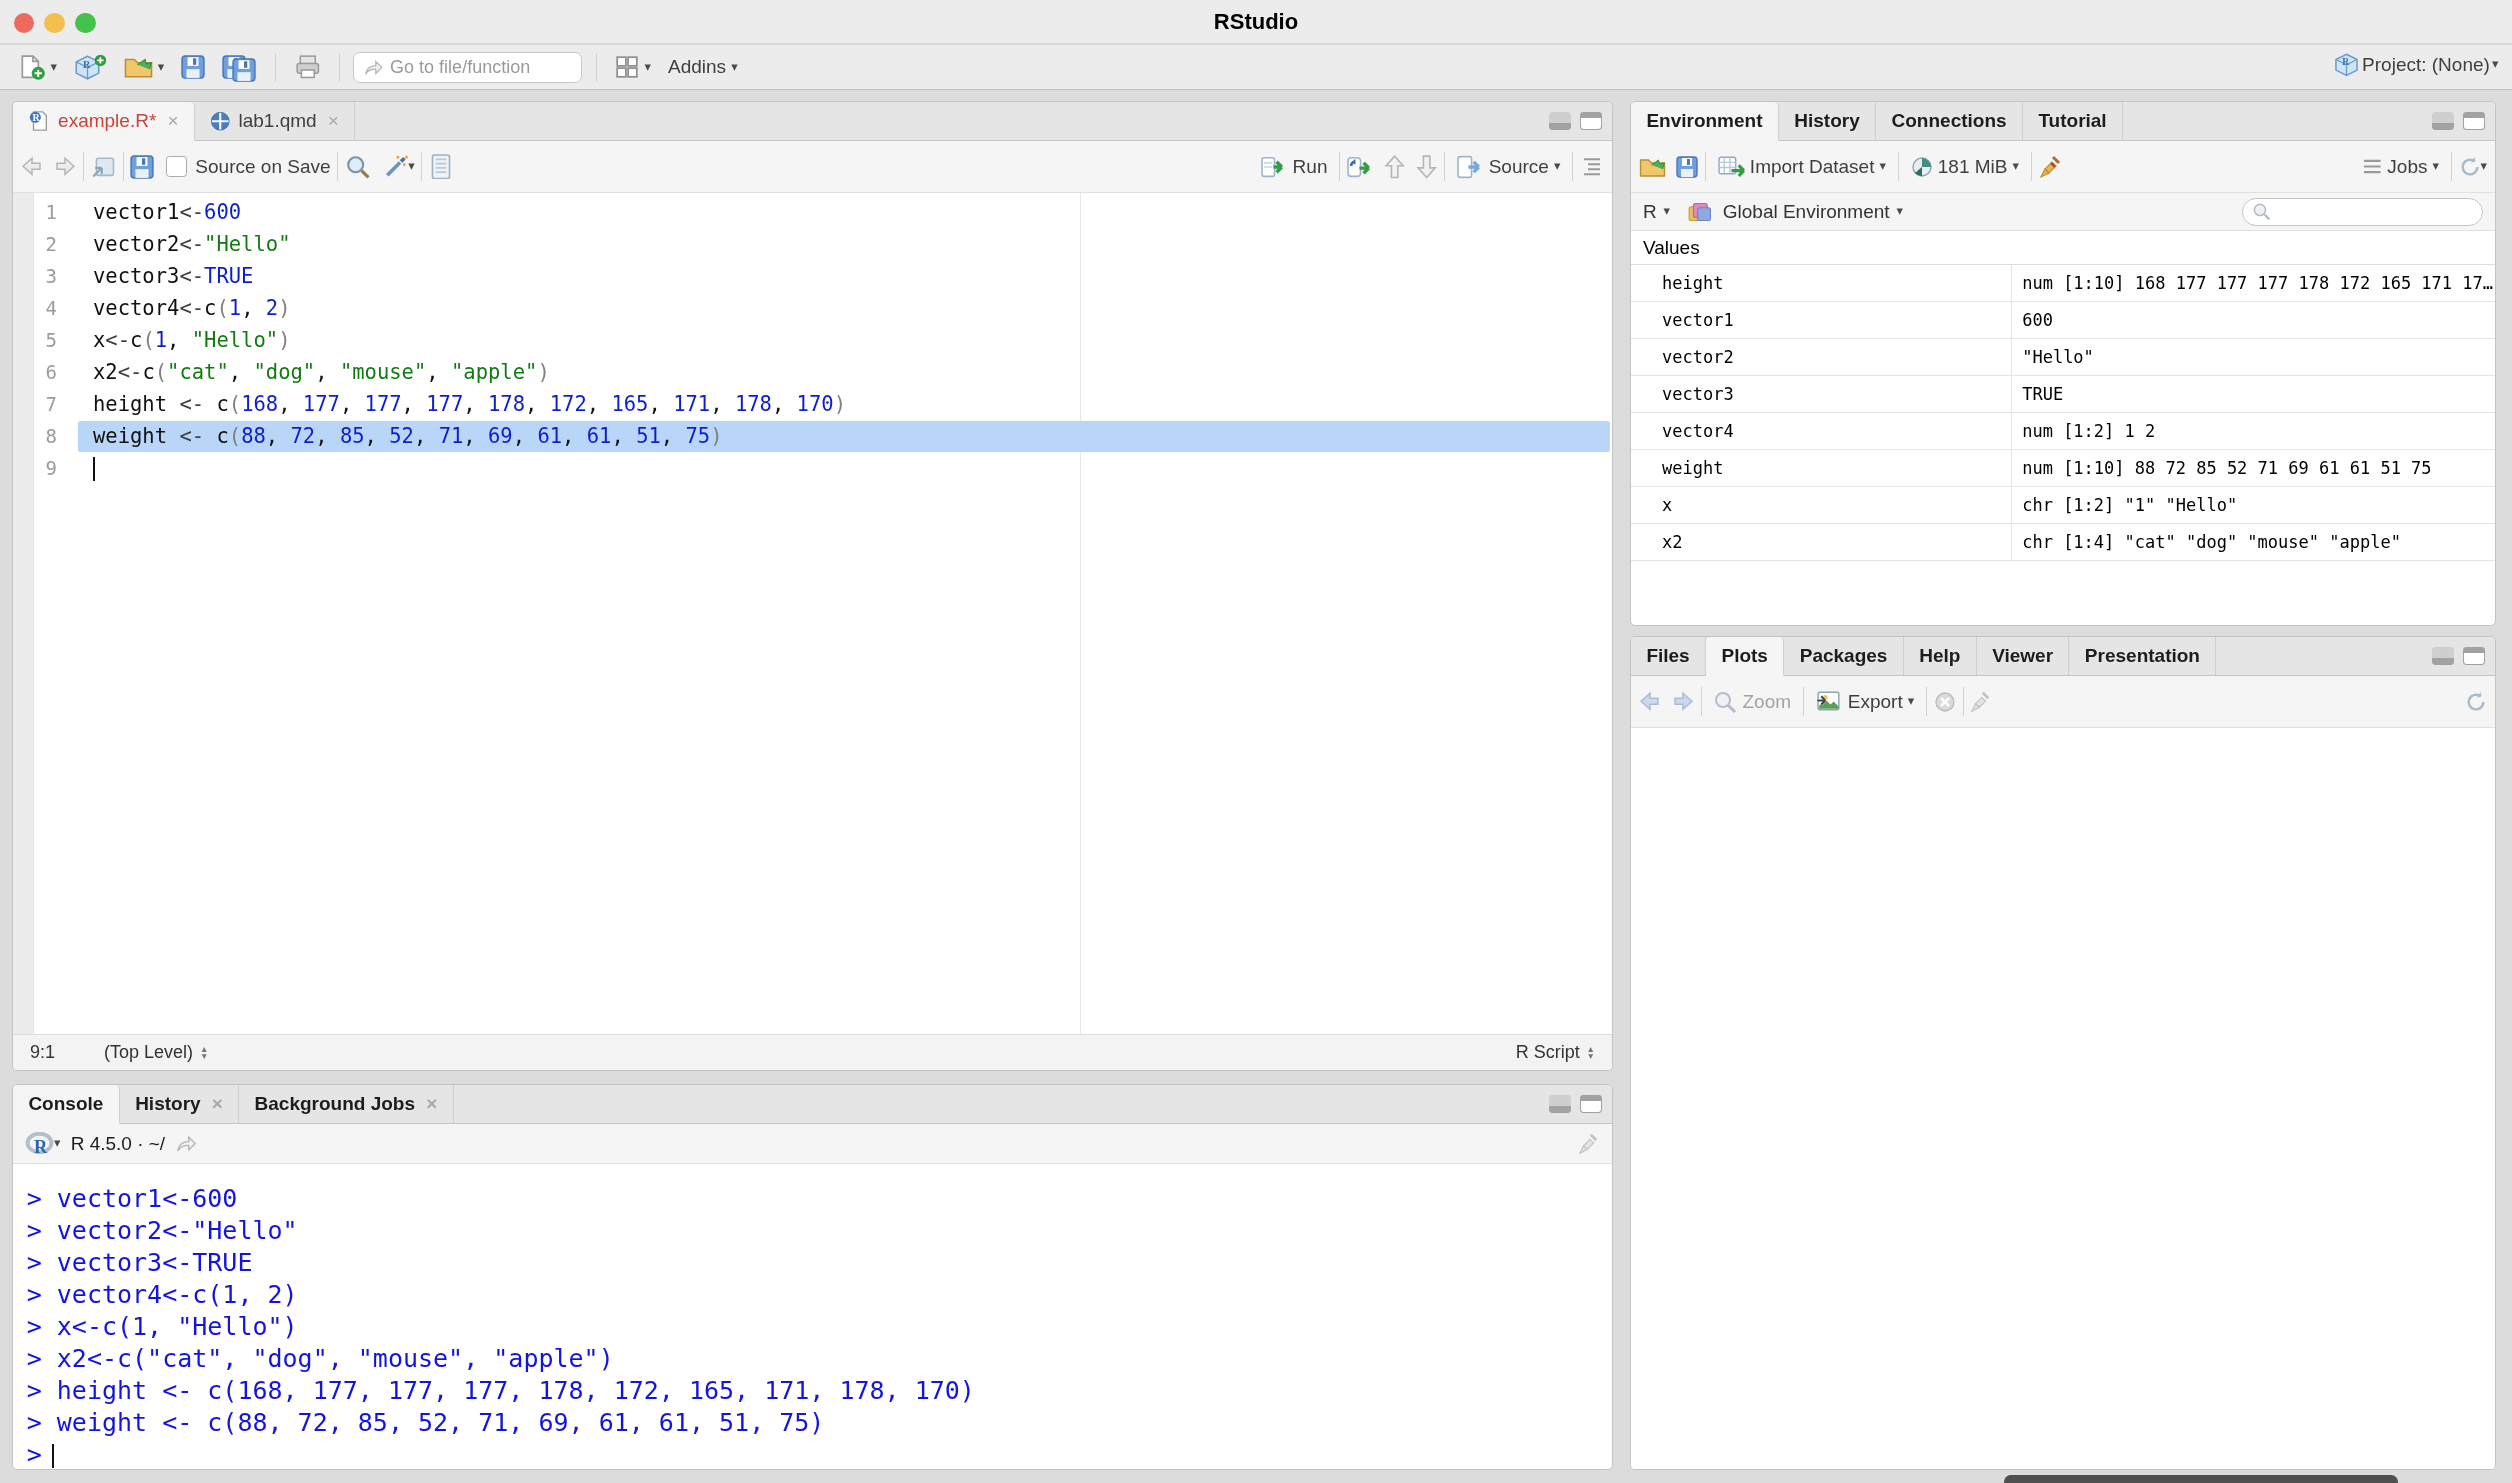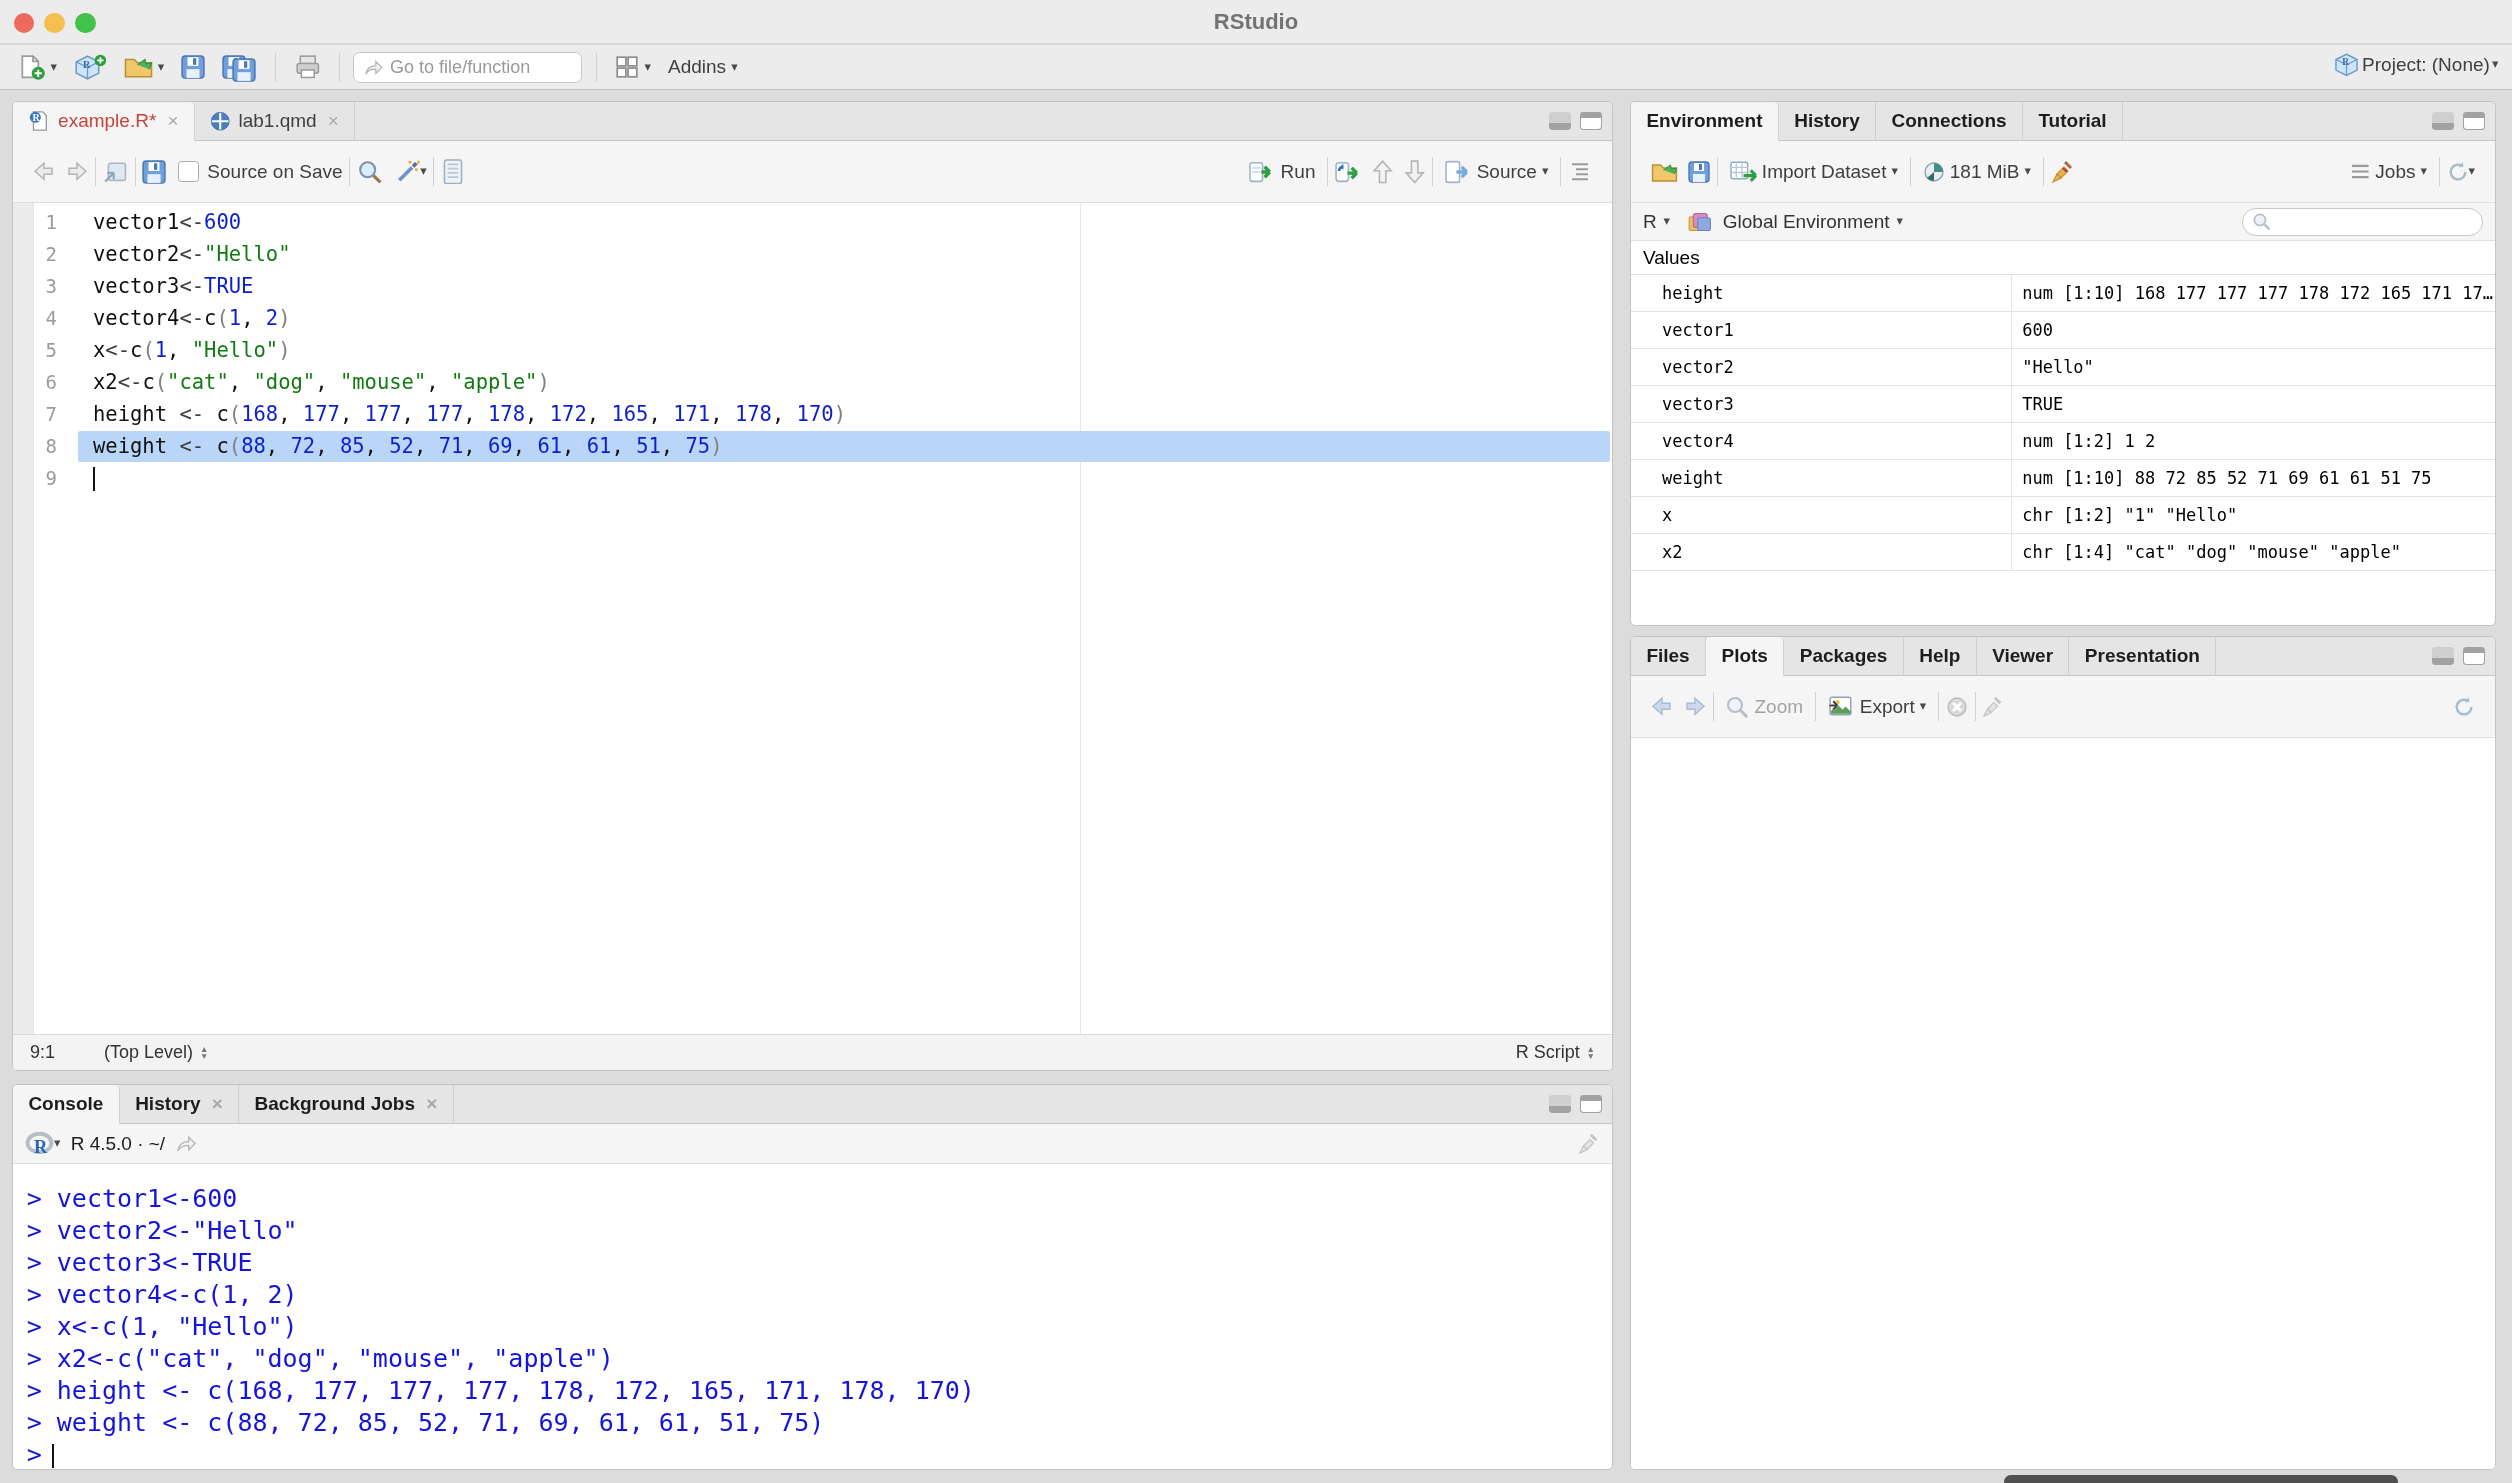--- a/index.html
+++ b/index.html
@@ -7,21 +7,21 @@
     font-family:"Liberation Sans", sans-serif; background:#dcdcdc; }
 
   
   #titlebar { position:absolute; left:0; top:0; width:2512px; height:44px;
     background:#ececec; border-bottom:0.9px solid #d6d6d6; }
   .tlight { position:absolute; top:12.8px; width:20.5px; height:20.5px; border-radius:50%; }
   #tl-close{ left:13.7px; background:#ee6a5e; }
   #tl-min  { left:44px; background:#f4bf4f; }
   #tl-zoom { left:75px; background:#43c24c; }
   #win-title { position:absolute; left:0; right:0; top:8.5px; text-align:center;
-    font-size:22px; font-weight:bold; color:#737373; }
+    font-size:22px; font-weight:bold; color:#000000; }
 
   #maintoolbar { position:absolute; left:0; top:45px; width:2512px; height:45px;
     background:#ececec; border-bottom:0.9px solid #bfbfbf;
     display:flex; align-items:center; padding:0 12px; gap:6.8px; }
   .sep-v { width:0.9px; height:29px; background:#d2d2d2; margin:0 6.8px; flex:none; }
   .tbtn { display:flex; align-items:center; gap:5.1px; padding:2.6px 5.1px; border-radius:3.4px;
     color:#3f3f3f; font-size:19px; flex:none; }
   .caret { font-size:12.8px; color:#4a4a4a; line-height:1; }
   #goto-box { display:flex; align-items:center; gap:6.8px; width:229px; height:31px;
     background:#fff; border:0.9px solid #c7c7c7; border-radius:6.8px; padding:0 8.5px; flex:none; }
@@ -45,22 +45,22 @@
     border-right:0.9px solid #cfcfcf; font-size:19px; color:#3f3f3f; }
   .tab.active { background:#f5f5f5; border-bottom:0.9px solid #f5f5f5; margin-bottom:-0.9px;
     border-top-left-radius:4.3px; border-top-right-radius:4.3px; }
   .tab .x { color:#a9a9a9; font-size:19px; margin-left:3.4px; }
   .tabstrip.bold .tab { font-weight:bold; color:#1d1d1d; }
   .winctl { position:absolute; right:10.2px; top:10.2px; display:flex; gap:8.5px; }
   .wc { width:22px; height:18px; border:1.7px solid #a2a2a2; border-radius:3.4px; background:#fff; }
   .wc.min { border:none; background:linear-gradient(#a2a2a2 0 0) bottom/100% 7.7px no-repeat, #cfcfcf; border-radius:3.4px; }
   .wc.max { border-top:6.8px solid #a2a2a2; }
 
-  .ptoolbar { height:62px; background:#f5f5f5; border-bottom:0.9px solid #e0e0e0;
-    display:flex; align-items:center; padding:0 20px; font-size:19px; color:#3f3f3f; flex:none; }
+  .ptoolbar { height:52px; background:#f5f5f5; border-bottom:0.9px solid #e0e0e0;
+    display:flex; align-items:center; padding:0 8px; font-size:19px; color:#3f3f3f; flex:none; }
   .grow { flex:1; }
   .dis { color:#a3a3a3; }
 
   
   #code-area { position:relative; flex:1; overflow:hidden; background:#fff;
     font-size:20.5px; padding-top:3.4px; }
   #gutter-strip { position:absolute; left:0; top:0; bottom:0; width:20.5px;
     background:#ececec; border-right:0.9px solid #e4e4e4; }
   #margin-line { position:absolute; left:1067px; top:0; bottom:0; width:0.9px; background:#e7e7e7; }
   .code-line { position:relative; height:32px; display:flex; align-items:center; }

